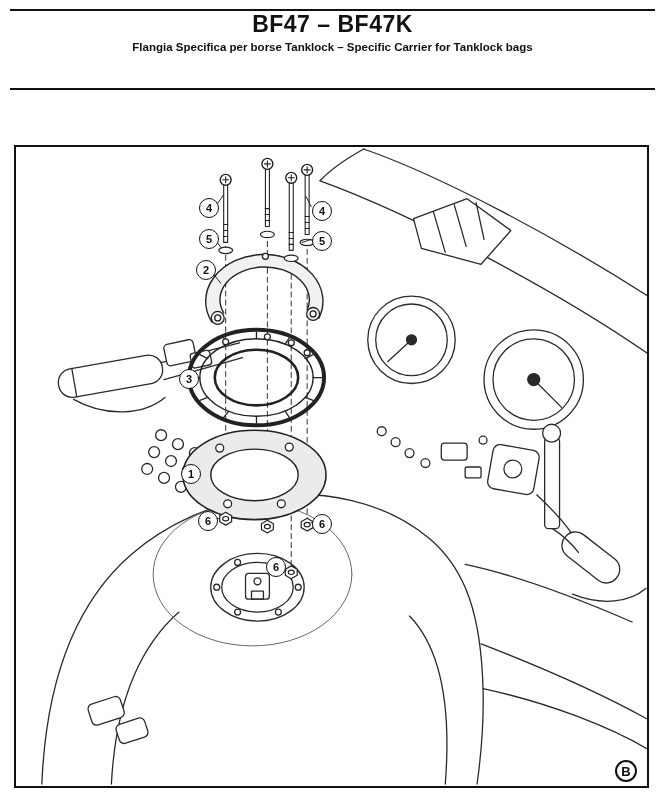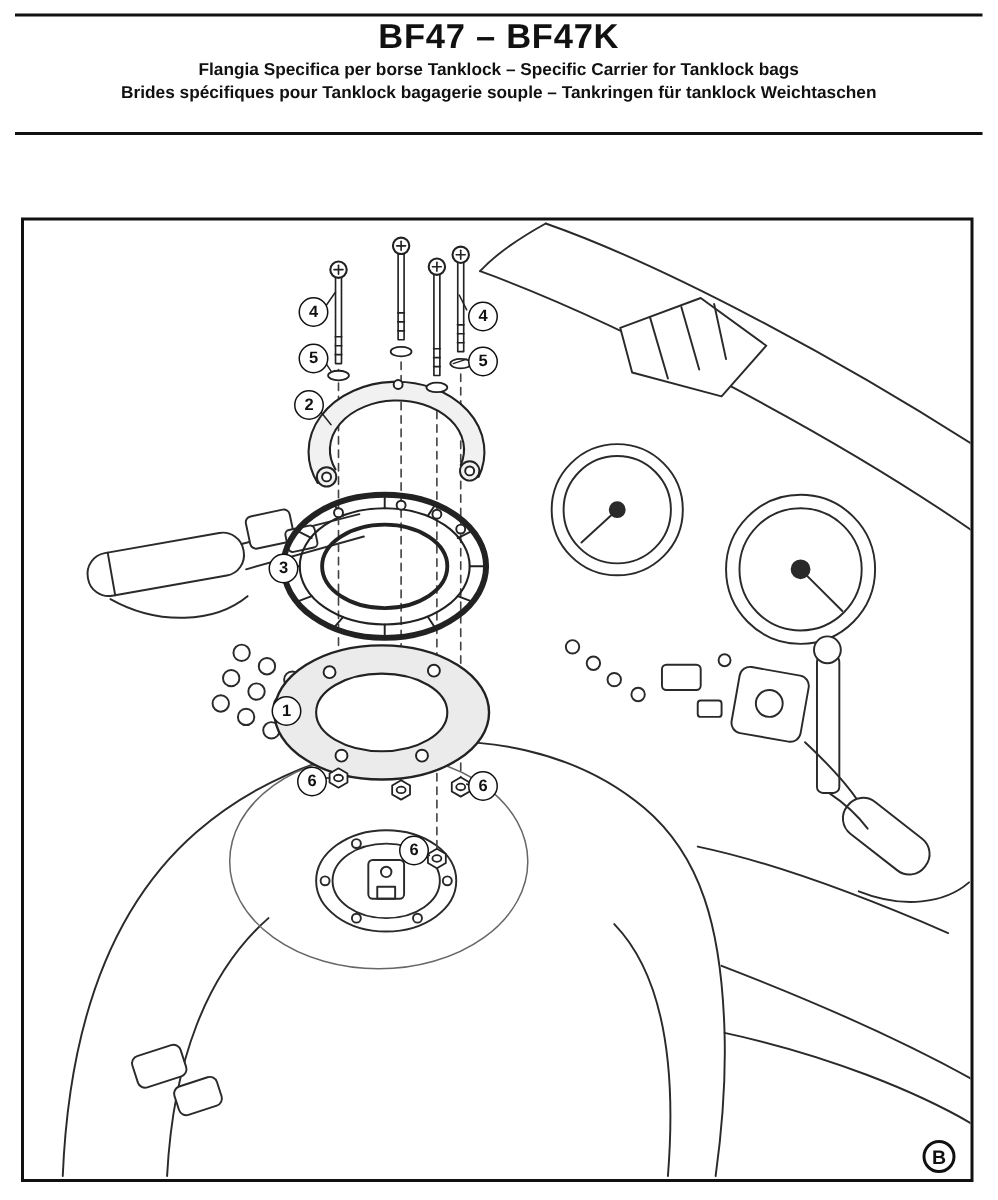--- a/index.html
+++ b/index.html
@@ -34,21 +34,20 @@
   }
 </style>
 </head>
 <body>
 
 <div class="page">
 
   <div class="rule rule-top"></div>
   <div class="hdr-title">BF47 – BF47K</div>
   <div class="hdr-sub sub1">Flangia Specifica per borse Tanklock – Specific Carrier for Tanklock bags</div>
-  <div class="hdr-sub sub2">Brides spécifiques pour Tanklock bagagerie souple – Tankringen für tanklock Weichtaschen</div>
   <div class="rule rule-bottom"></div>
 
   <div class="frame">
     <svg viewBox="0 0 635 643" preserveAspectRatio="none">
 
       <g stroke="#2a2a2a" fill="none" stroke-width="1.3" stroke-linecap="round" stroke-linejoin="round">
 
         <path d="M350,2 C430,30 545,92 636,150"></path>
         <path d="M306,34 C400,68 545,145 636,208"></path>
         <path d="M350,2 C332,12 316,23 306,34"></path>

